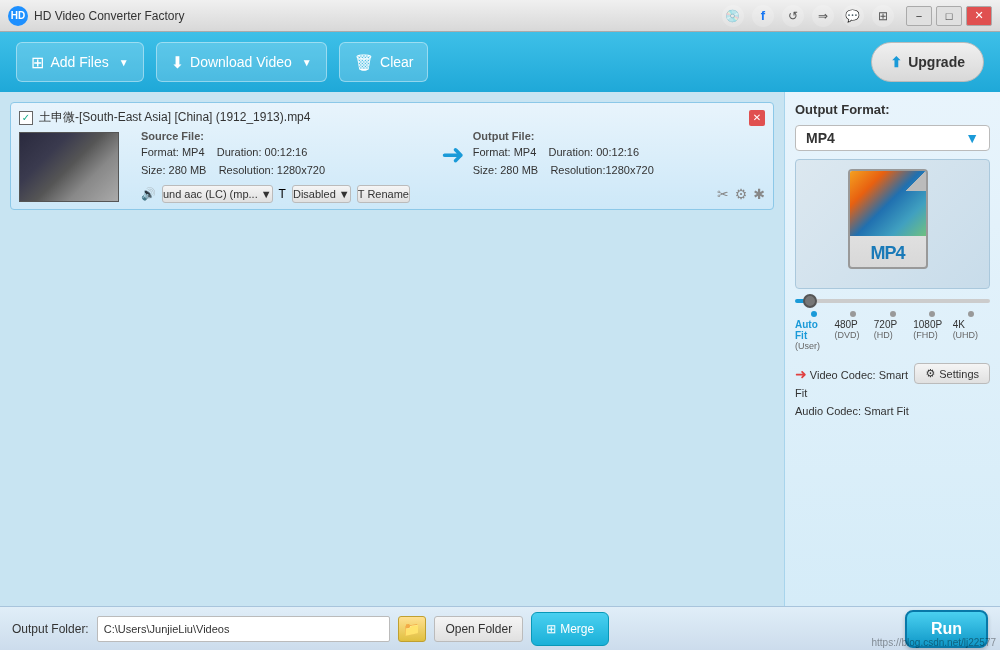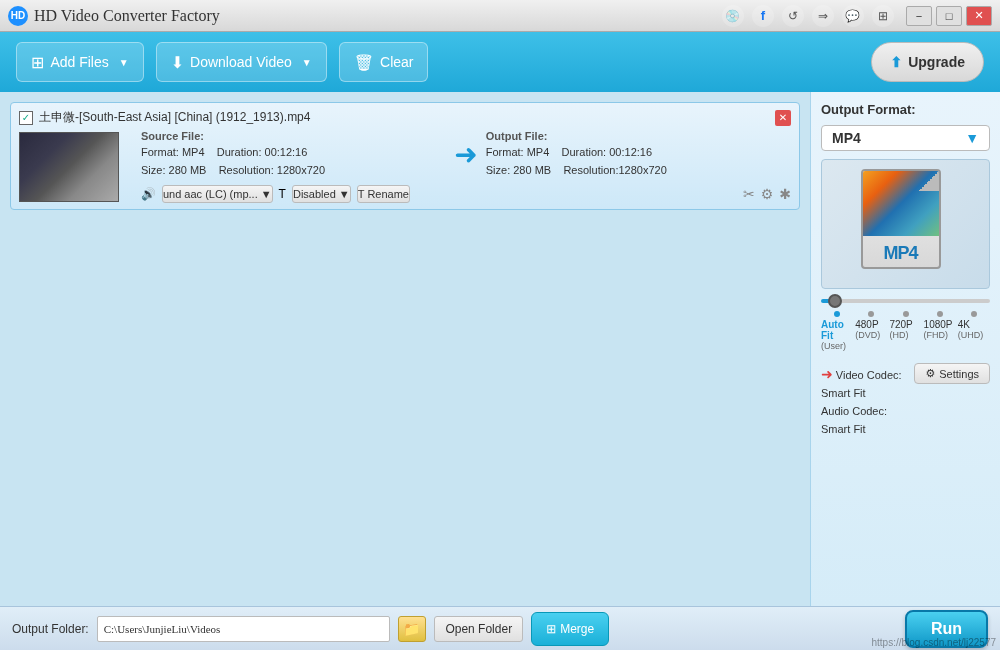--- a/index.html
+++ b/index.html
@@ -25,23 +25,22 @@
     .title-bar-icon {
       width: 20px; height: 20px;
       background: #1e90ff;
       border-radius: 50%;
       margin-right: 6px;
       display: flex; align-items: center; justify-content: center;
       color: white; font-size: 10px; font-weight: bold;
     }
     .title-bar-text {
       flex: 1;
-      font-size: 16px;
+      font-size: 12px;
       color: #333;
-      font-family: Liberation Serif, serif;
     }
     .title-bar-controls {
       display: flex; gap: 4px;
     }
     .title-bar-btn {
       width: 26px; height: 20px;
       background: #e0e0e0;
       border: 1px solid #aaa;
       border-radius: 2px;
       cursor: pointer;
@@ -192,21 +191,21 @@
       font-size: 11px; cursor: pointer;
       color: #333;
     }
     .file-ctrl-spacer { flex: 1; }
     .file-ctrl-icon {
       font-size: 14px; color: #888; cursor: pointer;
     }
 
     
     .right-panel {
-      width: 190px;
+      width: 216px;
       background: linear-gradient(to bottom, #e8f4fc, #d5ecf8);
       border-left: 1px solid #a8d4ec;
       display: flex; flex-direction: column;
       padding: 10px;
     }
     .output-format-label {
       font-size: 13px; font-weight: 600; color: #333;
       margin-bottom: 8px;
     }
     .format-dropdown {
@@ -338,21 +337,20 @@
       font-size: 12px; color: #333; white-space: nowrap;
     }
     .output-folder-input {
       flex: 1;
       height: 14px;
       border: 1px solid #bbb;
       background: white;
       padding: 12px 6px;
       font-size: 11px; color: #333;
       border-radius: 2px;
-      font-family: Liberation Serif, serif;
     }
     .folder-icon-btn {
       width: 28px; height: 26px;
       background: linear-gradient(to bottom, #ffe090, #e0c040);
       border: 1px solid #c0a030;
       border-radius: 3px;
       display: flex; align-items: center; justify-content: center;
       cursor: pointer; font-size: 14px;
     }
     .open-folder-btn {

